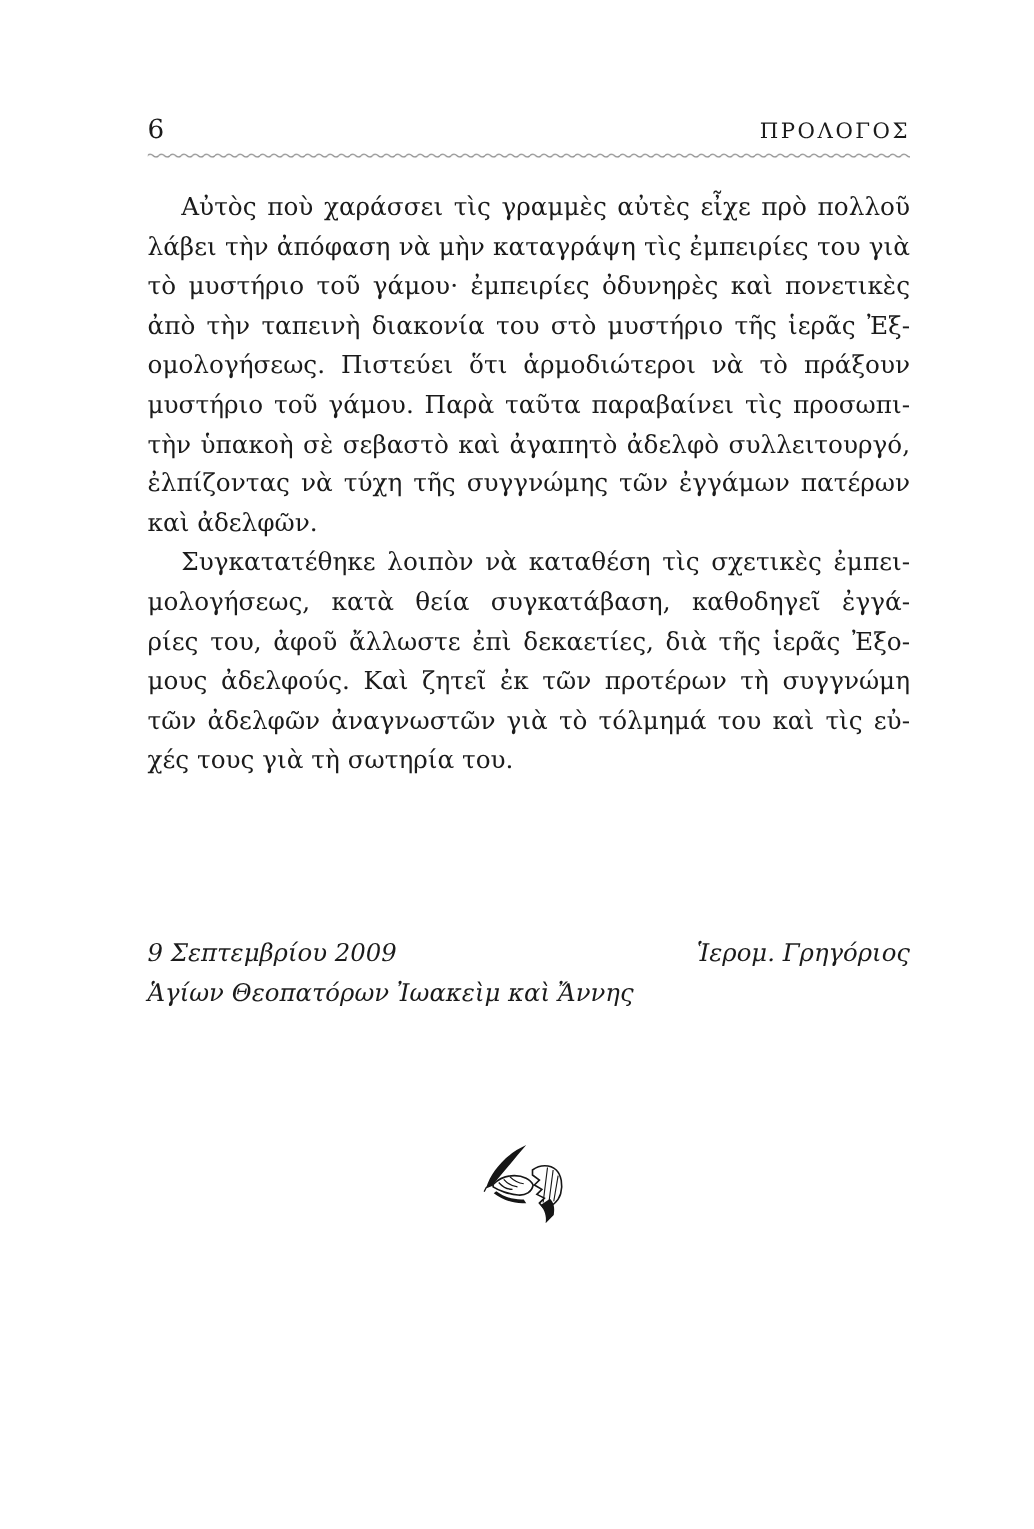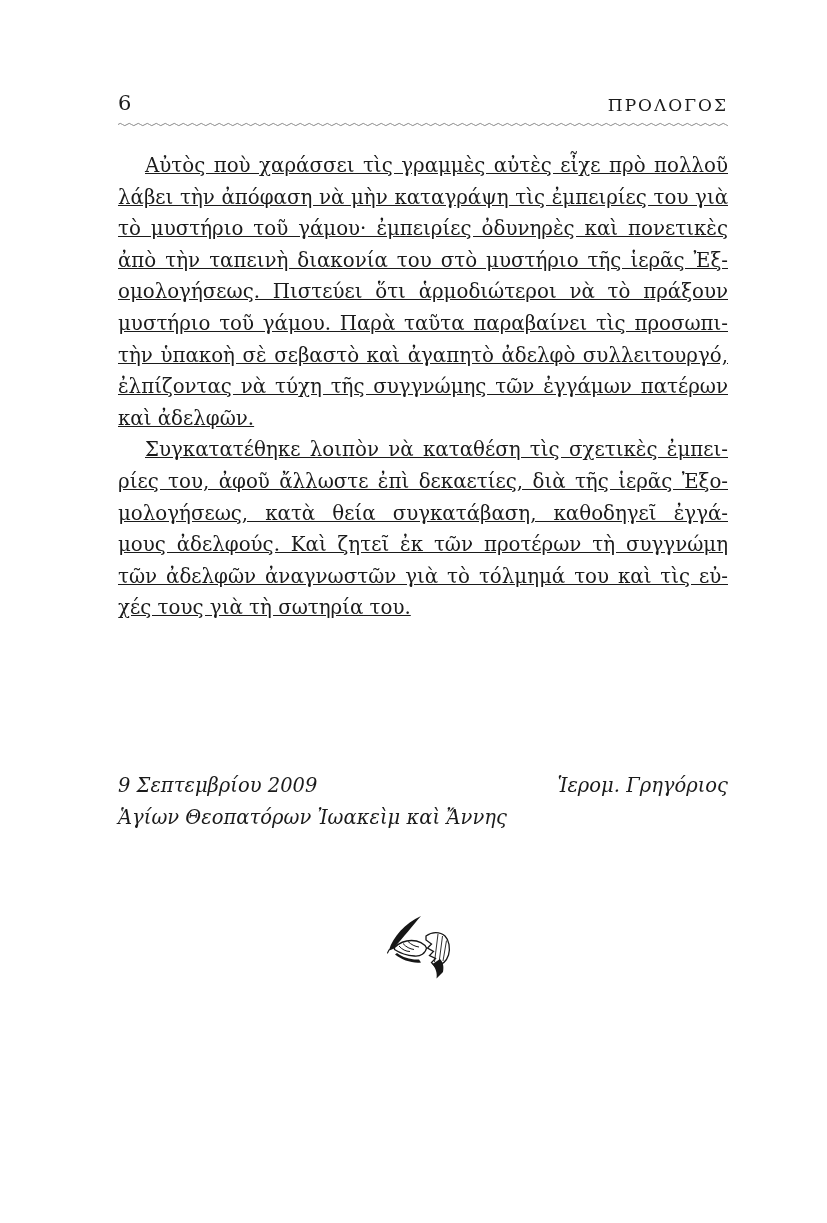--- a/index.html
+++ b/index.html
@@ -60,21 +60,20 @@
     top: 150px;
     width: 610px;
     font-size: 19.8px;
     line-height: 31.6px;
   }
   .line {
     text-align: justify;
     text-align-last: justify;
     text-justify: inter-word;
     white-space: normal;
-    text-decoration: underline;
   }
   .line.first {
     text-indent: 27px;
   }
   .line.parlast {
     text-align-last: left;
   }
   
   .sig {
     position: absolute;
@@ -82,21 +81,20 @@
     top: 747px;
     width: 610px;
     font-style: italic;
     font-size: 19.5px;
     line-height: 32px;
   }
   .sig-row {
     display: flex;
     justify-content: space-between;
     align-items: center;
-    margin-top: 23px;
   }
   
   .ornament {
     position: absolute;
     left: 385px;
     top: 912px;
     width: 70px;
     height: 70px;
   }
 </style>
@@ -126,22 +124,22 @@
       <div class="line">τὸ μυστήριο τοῦ γάμου· ἐμπειρίες ὀδυνηρὲς καὶ πονετικὲς</div>
       <div class="line">ἀπὸ τὴν ταπεινὴ διακονία του στὸ μυστήριο τῆς ἱερᾶς Ἐξ-</div>
       <div class="line">ομολογήσεως. Πιστεύει ὅτι ἁρμοδιώτεροι νὰ τὸ πράξουν</div>
       <div class="line">μυστήριο τοῦ γάμου. Παρὰ ταῦτα παραβαίνει τὶς προσωπι-</div>
       <div class="line">τὴν ὑπακοὴ σὲ σεβαστὸ καὶ ἀγαπητὸ ἀδελφὸ συλλειτουργό,</div>
       <div class="line">ἐλπίζοντας νὰ τύχη τῆς συγγνώμης τῶν ἐγγάμων πατέρων</div>
       <div class="line parlast">καὶ ἀδελφῶν.</div>
     </div>
     <div class="para">
       <div class="line first">Συγκατατέθηκε λοιπὸν νὰ καταθέση τὶς σχετικὲς ἐμπει-</div>
+      <div class="line">μολογήσεως, κατὰ θεία συγκατάβαση, καθοδηγεῖ ἐγγά-</div>
       <div class="line">ρίες του, ἀφοῦ ἄλλωστε ἐπὶ δεκαετίες, διὰ τῆς ἱερᾶς Ἐξο-</div>
-      <div class="line">μολογήσεως, κατὰ θεία συγκατάβαση, καθοδηγεῖ ἐγγά-</div>
       <div class="line">μους ἀδελφούς. Καὶ ζητεῖ ἐκ τῶν προτέρων τὴ συγγνώμη</div>
       <div class="line">τῶν ἀδελφῶν ἀναγνωστῶν γιὰ τὸ τόλμημά του καὶ τὶς εὐ-</div>
       <div class="line parlast">χές τους γιὰ τὴ σωτηρία του.</div>
     </div>
   </div>
 
   <div class="sig">
     <div class="sig-row">
       <span>9 Σεπτεμβρίου 2009</span>
       <span>Ἱερομ. Γρηγόριος</span>

